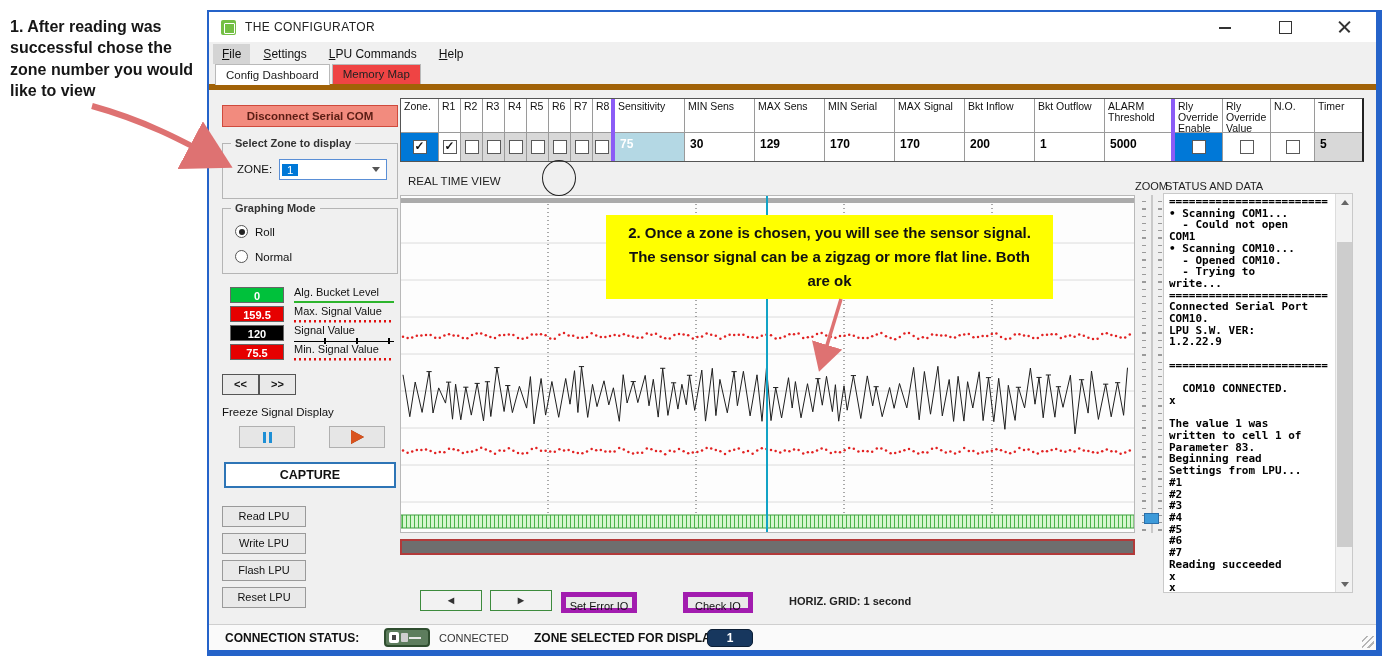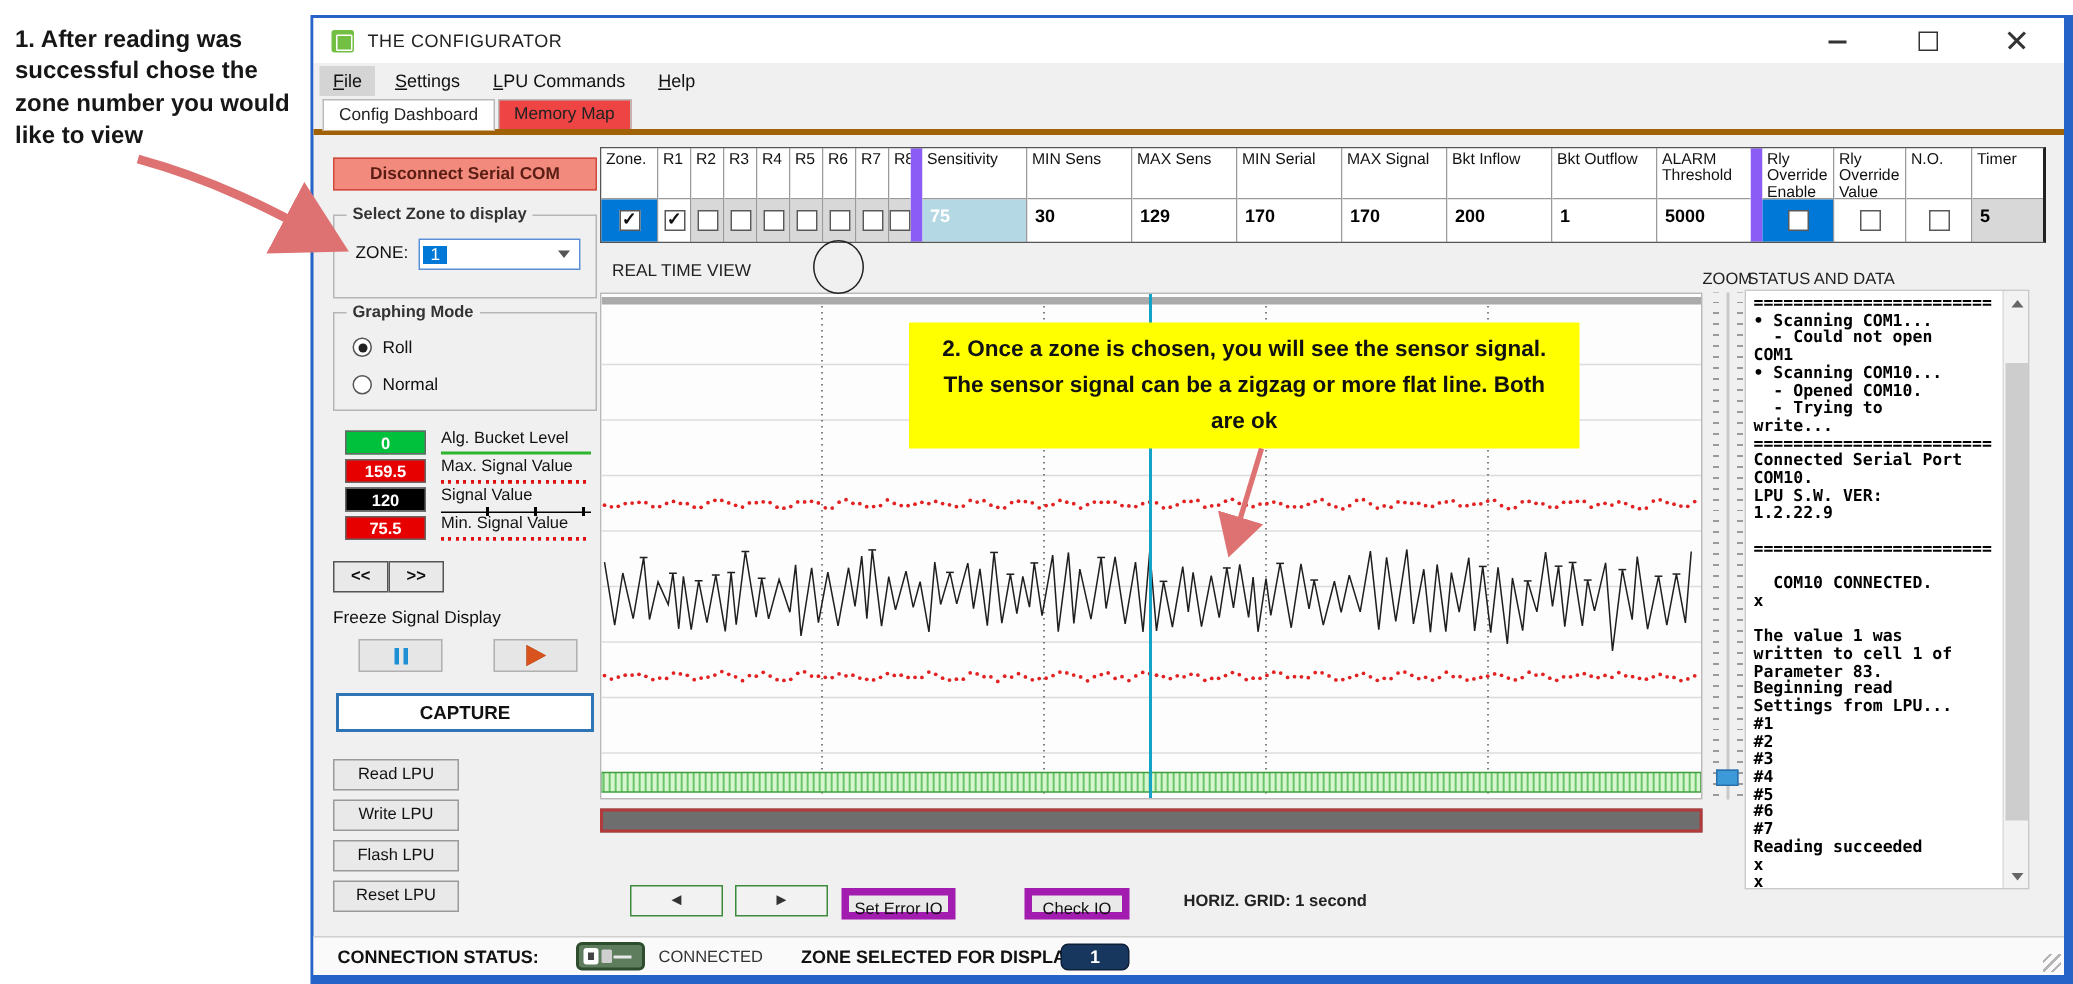--- a/index.html
+++ b/index.html
@@ -24,21 +24,21 @@
   .wb-min::after { content:""; position:absolute; left:1px; top:7px; width:12px; height:1.6px; background:#333; }
   .wb-max::after { content:""; position:absolute; left:1px; top:1px; width:11px; height:11px; border:1.4px solid #333; }
   .wb-close::before,.wb-close::after { content:""; position:absolute; left:-1px; top:6px; width:15px; height:1.6px; background:#333; }
   .wb-close::before { transform:rotate(45deg); } .wb-close::after { transform:rotate(-45deg); }
 
   .menubar { position:absolute; left:0; top:30px; width:100%; height:24px; background:#f0f0f0; display:flex; align-items:center; font-size:12px; color:#111; }
   .mitem { padding:3px 9px; margin-left:4px; }
   .mitem::first-letter { text-decoration:underline; }
   .mitem.sel { background:#d4d4d4; }
 
-  .tabbar { position:absolute; left:0; top:54px; width:100%; height:24px; background:#f0f0f0; display:flex; align-items:flex-end; border-bottom:4px solid #a16207; padding-left:6px; font-size:11.5px; color:#222; }
+  .tabbar { position:absolute; left:0; top:54px; width:100%; height:24px; background:#f0f0f0; display:flex; align-items:flex-end; border-bottom:6px solid #a16207; padding-left:6px; font-size:11.5px; color:#222; }
   .tab { padding:3px 10px 4px; border:1px solid #b9b9b9; border-bottom:none; background:#ef4444; margin-right:2px; }
   .tab.active { background:#ffffff; position:relative; top:1px; padding-top:4px; }
 
   
   .btn { background:#e9e9e9; border:1px solid #9a9a9a; font-size:11px; color:#111; text-align:center; cursor:default; }
   .disconnect { position:absolute; left:13px; top:93px; width:176px; height:22px; background:#f28b7e; border:1px solid #cf4a3d;
                 color:#5a1d14; font-weight:bold; font-size:11.5px; line-height:20px; text-align:center; }
   .group { position:absolute; border:1px solid #b5b5b5; }
   .group > .glabel { position:absolute; left:8px; top:-7px; background:#f0f0f0; padding:0 4px; font-size:11px; color:#333;font-weight:bold; }
   .g-zone { left:13px; top:131px; width:176px; height:56px; }
@@ -71,21 +71,21 @@
   .pp-play { left:120px; top:414px; }
   .pp-play i { display:block; width:0; height:0; border-top:7px solid transparent; border-bottom:7px solid transparent; border-left:13px solid #d9531e; filter:drop-shadow(0 0 .5px #7d2c0c); }
   .capture { position:absolute; left:15px; top:450px; width:172px; height:26px; background:#fff; border:2px solid #2e75b6;
              font-size:12.5px; font-weight:bold; color:#111; text-align:center; line-height:22px; }
   .lpu { position:absolute; left:13px; width:84px; height:21px; line-height:19px; }
 
   
   .cfg-table { position:absolute; left:191px; top:86px; display:flex; background:#fff; border:1px solid #555; border-right:2px solid #222; z-index:5; }
   .col { display:flex; flex-direction:column; border-right:1px solid #9a9a9a; }
   .col:last-child { border-right:none; }
-  .col.secend { border-right:8px solid #8b5cf6; }
+  .col.secend { border-right:4px solid #8b5cf6; }
   .hcell { height:34px; font-size:10.5px; color:#111; padding:2px 3px; background:#fff; border-bottom:1px solid #9a9a9a; line-height:1.05; overflow:hidden; }
   .vcell { height:28px; font-size:12px; font-weight:bold; color:#000; padding:4px 5px 0; background:#fff; }
   .vcell.cbox { display:flex; align-items:center; justify-content:center; padding:0; }
   .cell-blue { background:#0078d7 !important; }
   .cell-gray { background:#d8d8d8 !important; }
   .cell-sens { background:#b4d8e4 !important; color:#fff !important; }
   .chk { width:14px; height:14px; background:#fff; border:1px solid #595959; position:relative; }
   .chk.on::after { content:"✓"; position:absolute; left:1px; top:-2px; font-size:12px; font-weight:bold; color:#111; }
 
   

